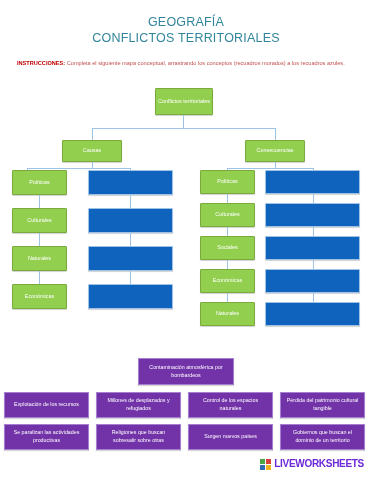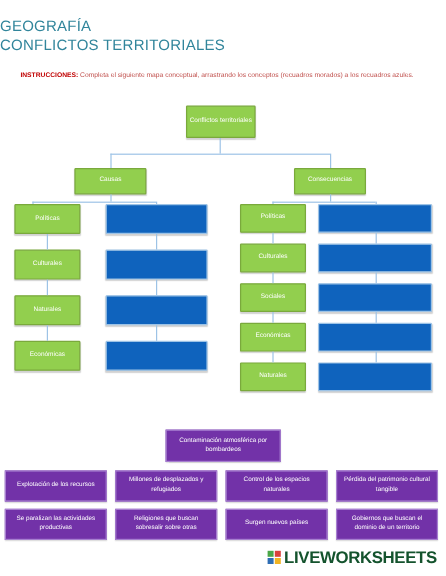--- a/index.html
+++ b/index.html
@@ -16,20 +16,21 @@
     background: #ffffff;
     color: #333;
   }
 
   
   .title-block {
     position: absolute;
     top: 14px;
     left: 0;
     width: 372px;
+    text-align: center;
   }
   .title-line {
     color: #31859b;
     font-size: 12.5px;
     letter-spacing: 0.2px;
     line-height: 16px;
     white-space: nowrap;
   }
   .title-line.second {
     font-size: 12.5px;
@@ -133,22 +134,22 @@
     grid-template-columns: 5px 5px;
     grid-template-rows: 5px 5px;
     gap: 1px;
   }
   .logo-grid i { display: block; width: 5px; height: 5px; }
   .logo-grid i.g { background: #4aa648; }
   .logo-grid i.r { background: #d8413b; }
   .logo-grid i.b { background: #2e6db4; }
   .logo-grid i.y { background: #f0b323; }
   .logo-text {
-    color: #14532d;
-    font-size: 14px;
+    color: #6d28d9;
+    font-size: 10px;
     font-weight: bold;
     letter-spacing: -0.3px;
     line-height: 12px;
   }
 </style>
 </head>
 <body>
 
 <div class="title-block">
   <div class="title-line">GEOGRAFÍA</div>

